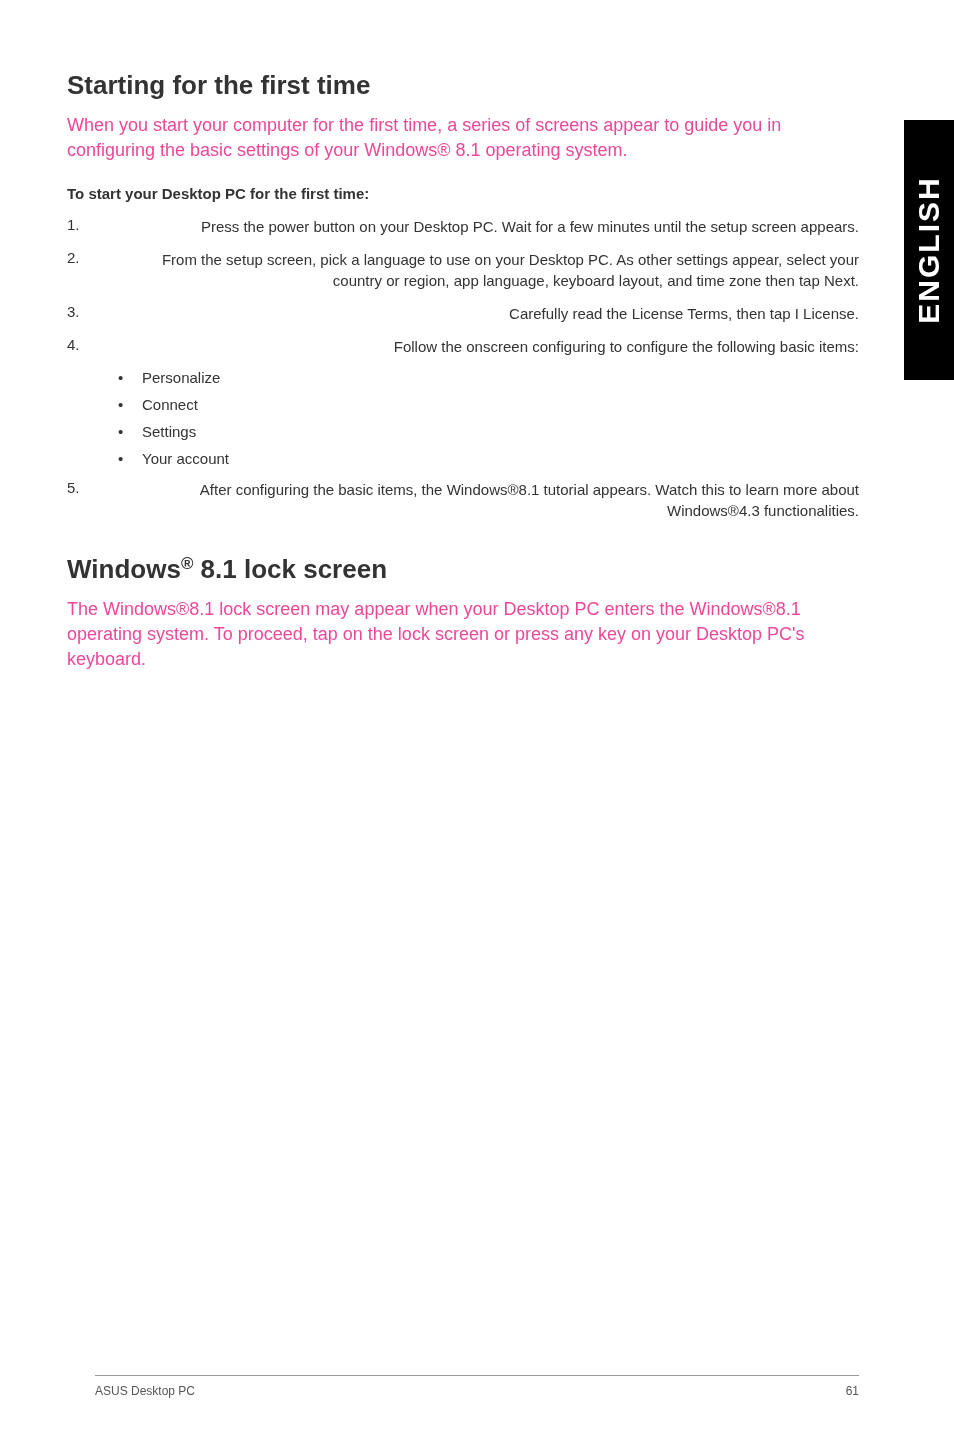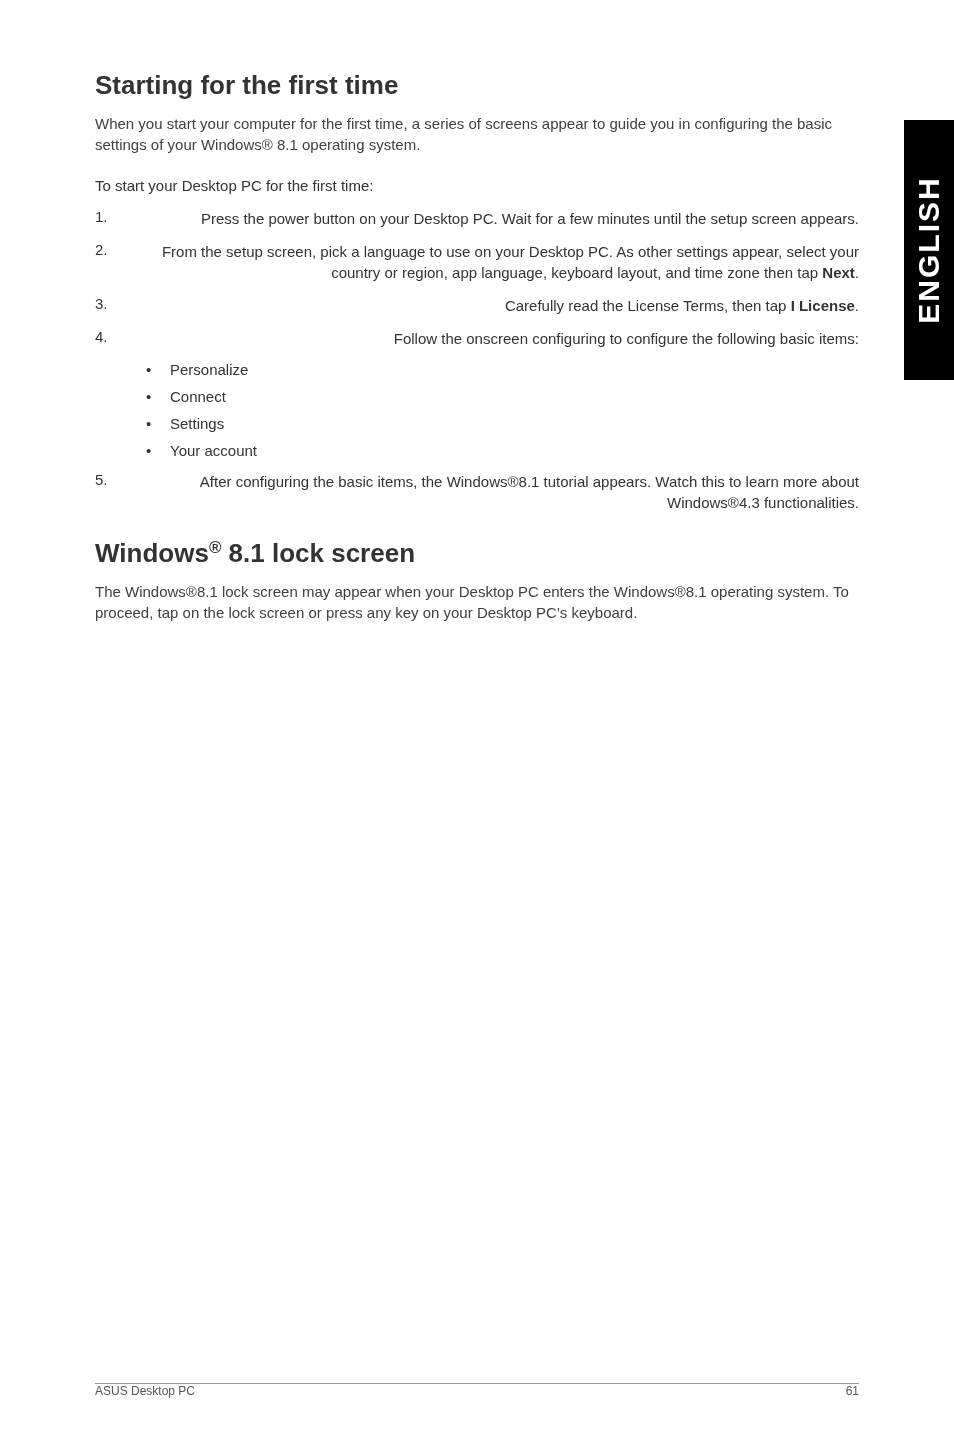--- a/index.html
+++ b/index.html
@@ -9,21 +9,21 @@
     }
     body {
       font-family: Arial, Helvetica, sans-serif;
       width: 954px;
       height: 1438px;
       background: #fff;
       position: relative;
       color: #333;
     }
     .page-content {
-      padding: 70px 95px 0 95px;
+      padding: 70px 95px 0 67px;
     }
     .side-tab {
       position: absolute;
       right: 0;
       top: 120px;
       width: 50px;
       height: 260px;
       background: #000;
       display: flex;
       align-items: center;
@@ -37,28 +37,28 @@
       transform: rotate(-90deg);
       font-family: Arial, Helvetica, sans-serif;
     }
     h2.section-heading {
       font-size: 26px;
       font-weight: bold;
       color: #333;
       margin-bottom: 12px;
     }
     .para {
-      font-size: 15px;
+      font-size: 18px;
       line-height: 1.4;
-      color: #404040;
+      color: #ec4899;
       margin-bottom: 22px;
     }
     .sub-heading {
       font-size: 15px;
-      font-weight: normal;
+      font-weight: bold;
       margin-bottom: 14px;
     }
     .numbered-item {
       display: flex;
       margin-bottom: 12px;
     }
     .num {
       width: 45px;
       flex-shrink: 0;
       font-size: 15px;
@@ -78,41 +78,42 @@
       margin-bottom: 10px;
       font-size: 15px;
     }
     .bullet-dot {
       width: 30px;
       flex-shrink: 0;
       text-align: left;
       padding-left: 6px;
     }
     .second-section {
-      margin-top: 24px;
+      margin-top: 32px;
     }
     .reg {
       font-size: 0.65em;
       vertical-align: super;
       position: relative;
       top: 1px;
     }
     .footer {
       position: absolute;
       bottom: 40px;
       left: 95px;
       right: 95px;
       border-top: 1px solid #999;
+      padding-top: 8px;
       display: flex;
       justify-content: space-between;
       font-size: 12px;
       color: #555;
     }
     .bold {
-      font-weight: bold;
+      font-weight: normal;
     }
   </style>
 </head>
 <body>
 
 <div class="side-tab">
   <div class="side-tab-text">ENGLISH</div>
 </div>
 
 <div class="page-content">

